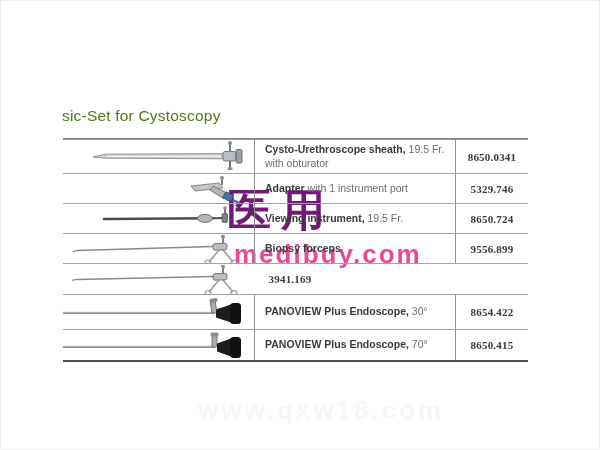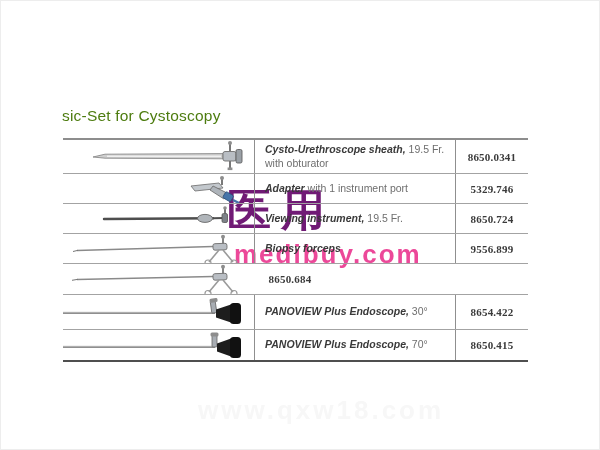--- a/index.html
+++ b/index.html
@@ -31,21 +31,21 @@
   }
   .desc-cell{
     width:202px;border-left:1px solid #8f8f8f;border-right:1px solid #8f8f8f;
     display:flex;align-items:center;padding:2px 8px 2px 10px;
     font-size:10.5px;line-height:1.25;
   }
   .code-cell{
     width:72px;display:flex;align-items:center;justify-content:center;
     font-size:11px;font-weight:bold;color:#3a3a3a;letter-spacing:0.2px;font-family:Liberation Serif, serif;
   }
-  .b{font-weight:bold;color:#3a3a3a;font-style:italic;}
+  .b{font-weight:bold;color:#3a3a3a;}
   .r{font-weight:normal;color:#6e6e6e;}
   .h33{height:33px}.h29{height:29px}.h30{height:30px}.h34{height:34px}
   svg{display:block;}
 </style>
 </head>
 <body>
 
 <div class="stage">
 
   <div class="page-title">sic-Set for Cystoscopy</div>
@@ -136,21 +136,21 @@
           <line x1="9" y1="16.3" x2="15" y2="15.3" stroke="#777" stroke-width="1"></line>
           <rect x="150" y="9.5" width="14" height="6.5" rx="2" transform="rotate(-2 157 13)" fill="#b9bec4" stroke="#6f6f6f" stroke-width="0.9"></rect>
           <line x1="160" y1="9.5" x2="160" y2="3.5" stroke="#777" stroke-width="1.8"></line>
           <circle cx="160" cy="2.8" r="2" fill="#8d8d8d"></circle>
           <line x1="156" y1="16" x2="146" y2="28" stroke="#9a9a9a" stroke-width="1.6"></line>
           <line x1="160" y1="16" x2="170" y2="28" stroke="#9a9a9a" stroke-width="1.6"></line>
           <circle cx="145" cy="29.5" r="3" fill="none" stroke="#9a9a9a" stroke-width="1.2"></circle>
           <circle cx="171" cy="29.5" r="3" fill="none" stroke="#9a9a9a" stroke-width="1.2"></circle>
         </svg>
       </div>
-      <div class="cell code-cell">8650.684</div>
+      <div class="cell code-cell">3941.169</div>
     </div>
 
     <div class="row h34">
       <div class="cell img-cell">
         <svg width="191" height="34" viewBox="0 0 191 34">
           <line x1="0" y1="18" x2="152" y2="18" stroke="#8f8f8f" stroke-width="2"></line>
           <line x1="0" y1="17.2" x2="152" y2="17.2" stroke="#c9c9c9" stroke-width="0.8"></line>
           <rect x="148" y="6" width="5" height="12" rx="1" transform="rotate(-8 150 12)" fill="#a8adb3" stroke="#666" stroke-width="0.8"></rect>
           <rect x="146.5" y="3.5" width="8" height="4" rx="1.5" transform="rotate(-8 150 5)" fill="#8d8d8d"></rect>
           <polygon points="153,14.5 168,9.5 168,27.5 153,22.5" fill="#1d1d1d"></polygon>

